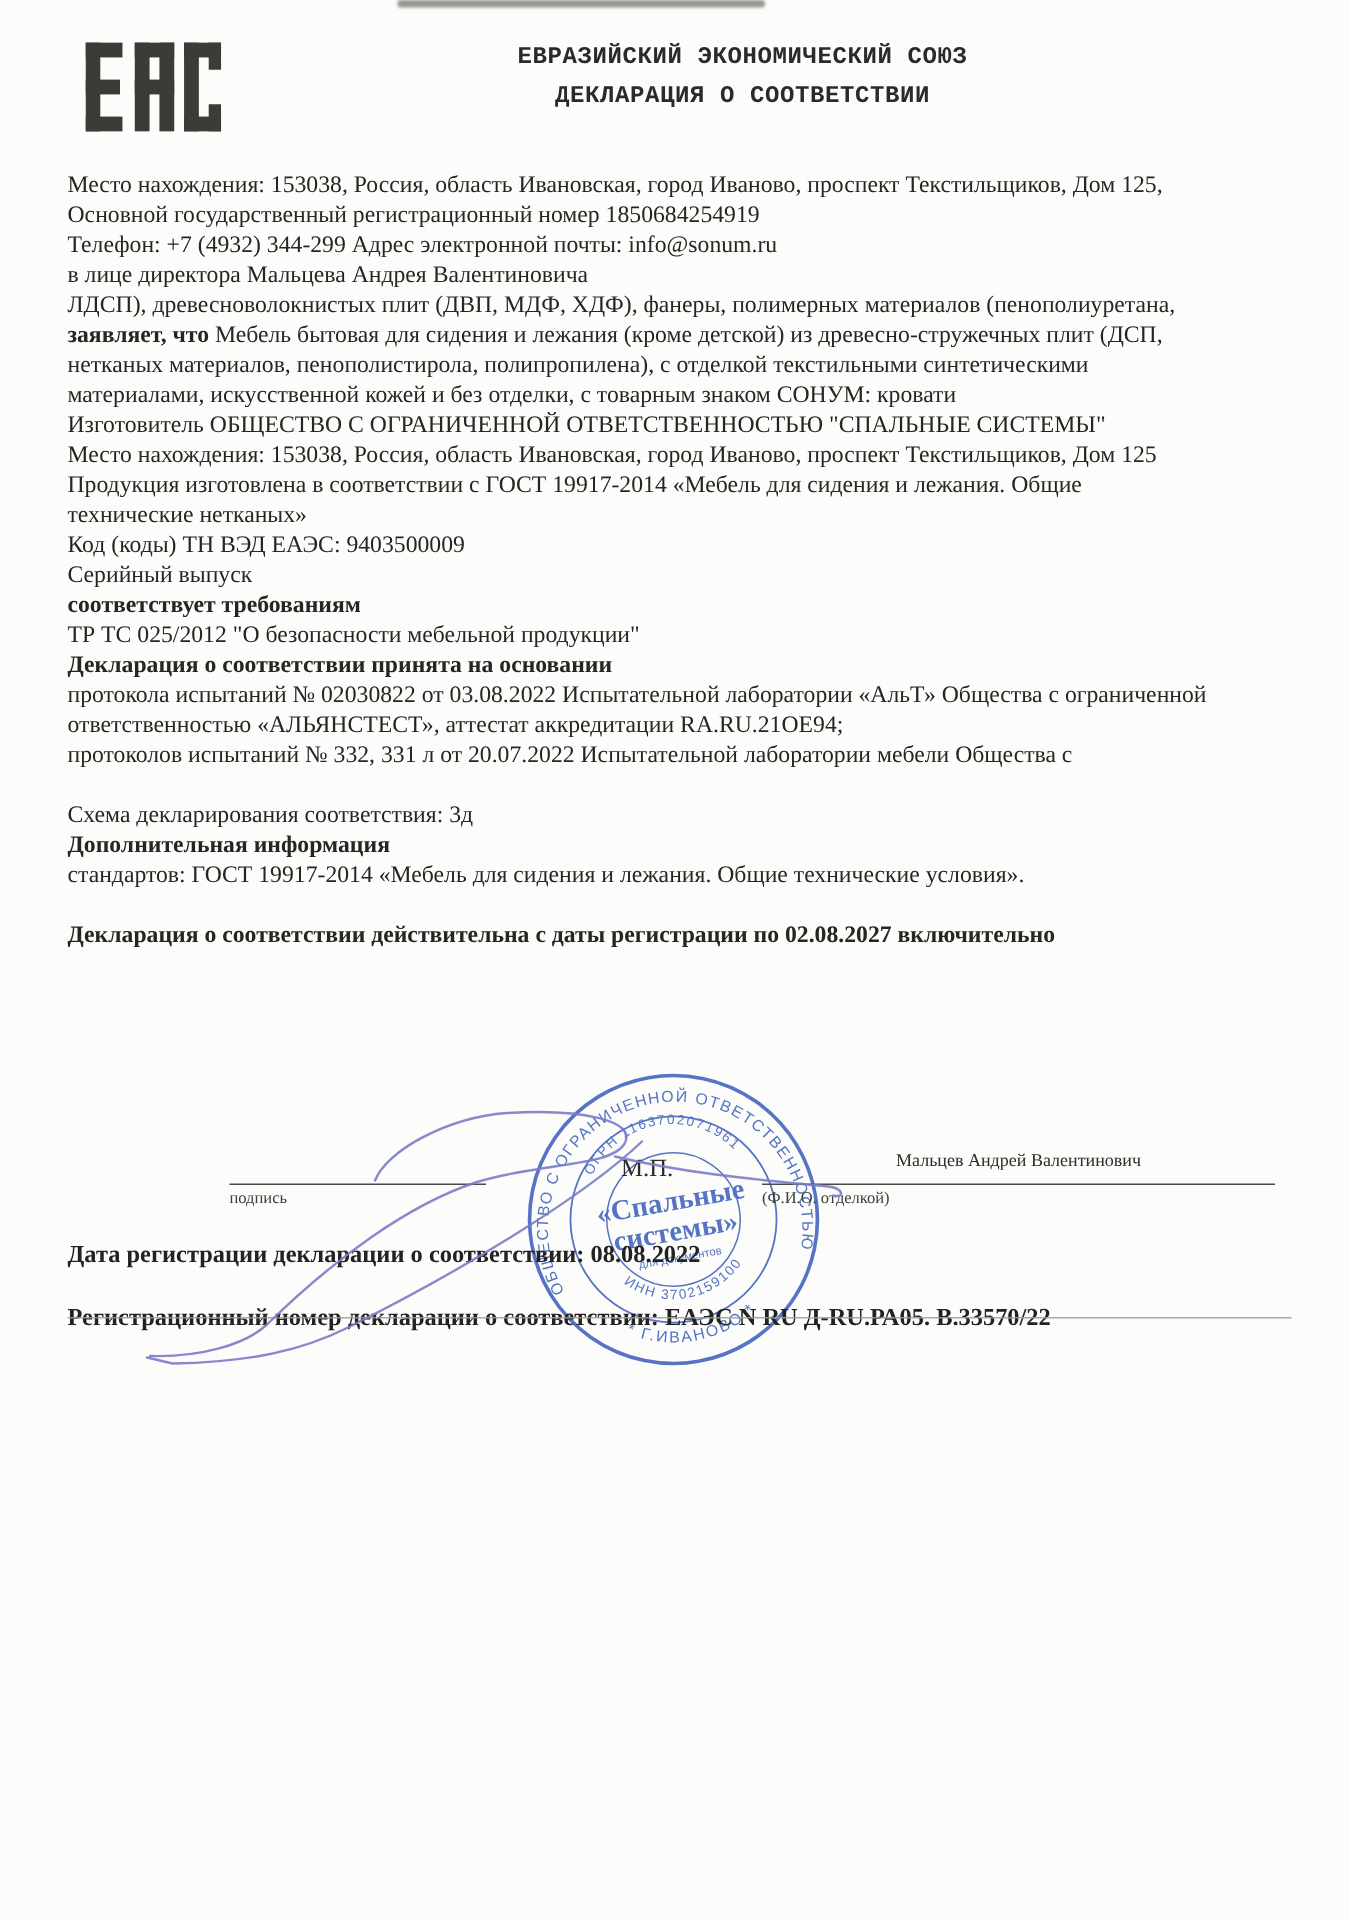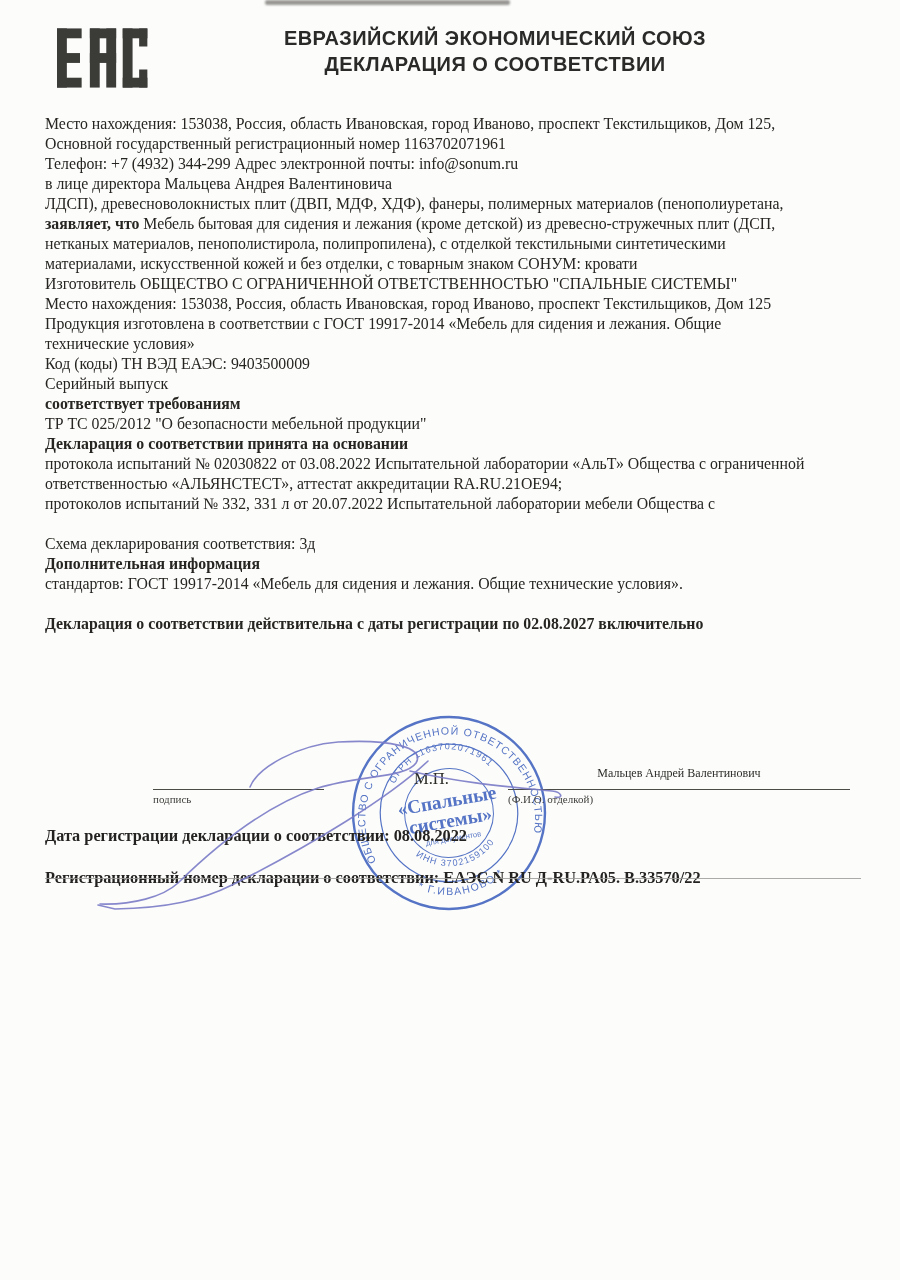--- a/index.html
+++ b/index.html
@@ -8,21 +8,21 @@
 
   
   .scan-smudge{position:absolute;left:265px;top:0;width:245px;height:5px;
     background:rgba(70,68,64,.55);filter:blur(1px);border-radius:2px;}
 
   
   .eac-logo{position:absolute;left:57px;top:24px;width:92px;height:68px;}
 
   
   .hdr{position:absolute;left:190px;top:25px;width:610px;text-align:center;
-    font-family:Liberation Sans, sans-serif;font-weight:bold;font-size:20px;
+    font-family:Liberation Mono, monospace;font-weight:bold;font-size:16px;
     line-height:26px;color:#2a2a28;letter-spacing:.4px;}
 
   
   .body-lines{position:absolute;left:45px;top:114px;width:820px;font-size:15.8px;color:#262522;}
   .bline{height:20px;line-height:20px;white-space:nowrap;}
   .bline b{font-weight:bold;}
 
   
   .rule{position:absolute;height:0;border-top:1.4px solid #4a4a47;}
   .sig-rule{left:153px;top:789px;width:171px;}
@@ -72,31 +72,31 @@
     </g>
   </svg>
 
   <div class="hdr">
     <div>ЕВРАЗИЙСКИЙ ЭКОНОМИЧЕСКИЙ СОЮЗ</div>
     <div>ДЕКЛАРАЦИЯ О СООТВЕТСТВИИ</div>
   </div>
 
   <div class="body-lines">
       <div class="bline"><span>Место нахождения: 153038, Россия, область Ивановская, город Иваново, проспект Текстильщиков, Дом 125,</span></div>
-      <div class="bline"><span>Основной государственный регистрационный номер 1163702071961</span></div>
+      <div class="bline"><span>Основной государственный регистрационный номер 1850684254919</span></div>
       <div class="bline"><span>Телефон: +7 (4932) 344-299 Адрес электронной почты: info@sonum.ru</span></div>
       <div class="bline"><span>в лице директора Мальцева Андрея Валентиновича</span></div>
       <div class="bline"><span>ЛДСП), древесноволокнистых плит (ДВП, МДФ, ХДФ), фанеры, полимерных материалов (пенополиуретана,</span></div>
       <div class="bline"><b>заявляет, что</b><span> Мебель бытовая для сидения и лежания (кроме детской) из древесно-стружечных плит (ДСП,</span></div>
       <div class="bline"><span>нетканых материалов, пенополистирола, полипропилена), с отделкой текстильными синтетическими</span></div>
       <div class="bline"><span>материалами, искусственной кожей и без отделки, с товарным знаком СОНУМ: кровати</span></div>
       <div class="bline"><span>Изготовитель ОБЩЕСТВО С ОГРАНИЧЕННОЙ ОТВЕТСТВЕННОСТЬЮ "СПАЛЬНЫЕ СИСТЕМЫ"</span></div>
       <div class="bline"><span>Место нахождения: 153038, Россия, область Ивановская, город Иваново, проспект Текстильщиков, Дом 125</span></div>
       <div class="bline"><span>Продукция изготовлена в соответствии с ГОСТ 19917-2014 «Мебель для сидения и лежания. Общие</span></div>
-      <div class="bline"><span>технические условия»</span></div>
+      <div class="bline"><span>технические нетканых»</span></div>
       <div class="bline"><span>Код (коды) ТН ВЭД ЕАЭС: 9403500009</span></div>
       <div class="bline"><span>Серийный выпуск</span></div>
       <div class="bline"><b>соответствует требованиям</b></div>
       <div class="bline"><span>ТР ТС 025/2012 "О безопасности мебельной продукции"</span></div>
       <div class="bline"><b>Декларация о соответствии принята на основании</b></div>
       <div class="bline"><span>протокола испытаний № 02030822 от 03.08.2022 Испытательной лаборатории «АльТ» Общества с ограниченной</span></div>
       <div class="bline"><span>ответственностью «АЛЬЯНСТЕСТ», аттестат аккредитации RA.RU.21OE94;</span></div>
       <div class="bline"><span>протоколов испытаний № 332, 331 л от 20.07.2022 Испытательной лаборатории мебели Общества с</span></div>
       <div class="bline"></div>
       <div class="bline"><span>Схема декларирования соответствия: 3д</span></div>

